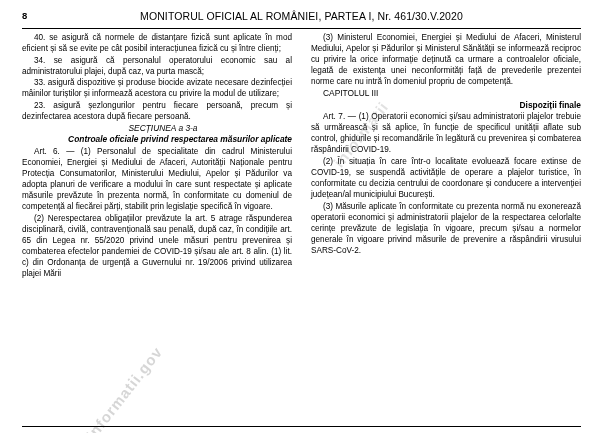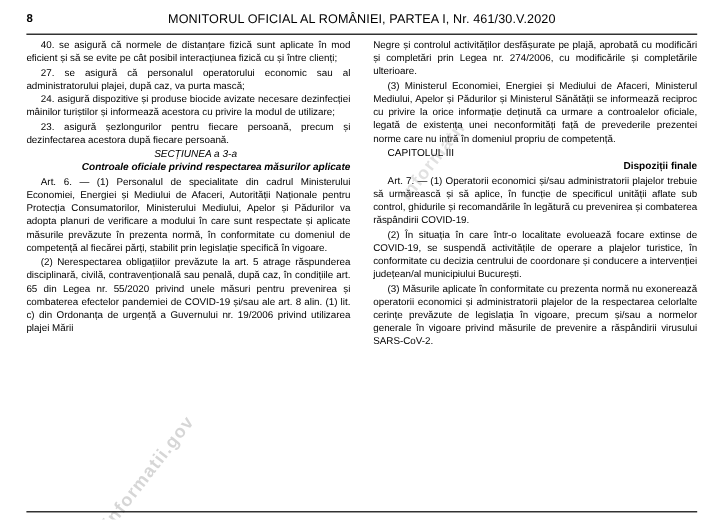--- a/index.html
+++ b/index.html
@@ -143,33 +143,32 @@
   <div class="header">
     <div class="page-number">8</div>
     <div class="header-title">MONITORUL OFICIAL AL ROMÂNIEI, PARTEA I, Nr. 461/30.V.2020</div>
     <div class="header-rule"></div>
   </div>
 
   <div class="columns">
 
     <div class="col">
       <p>40. se asigură că normele de distanțare fizică sunt aplicate în mod eficient și să se evite pe cât posibil interacțiunea fizică cu și între clienți;</p>
-      <p>27. se asigură că personalul operatorului economic sau al administratorului plajei, după caz, va purta mască;</p>
-      <p>24. asigură dispozitive și produse biocide avizate necesare dezinfecției mâinilor turiștilor și informează acestora cu privire la modul de utilizare;</p>
+      <p>34. se asigură că personalul operatorului economic sau al administratorului plajei, după caz, va purta mască;</p>
+      <p>33. asigură dispozitive și produse biocide avizate necesare dezinfecției mâinilor turiștilor și informează acestora cu privire la modul de utilizare;</p>
       <p>23. asigură șezlongurilor pentru fiecare persoană, precum și dezinfectarea acestora după fiecare persoană.</p>
 
       <p class="section-head">SECȚIUNEA a 3-a</p>
       <p class="section-sub">Controale oficiale privind respectarea măsurilor aplicate</p>
 
       <p>Art. 6. — (1) Personalul de specialitate din cadrul Ministerului Economiei, Energiei și Mediului de Afaceri, Autorității Naționale pentru Protecția Consumatorilor, Ministerului Mediului, Apelor și Pădurilor va adopta planuri de verificare a modului în care sunt respectate și aplicate măsurile prevăzute în prezenta normă, în conformitate cu domeniul de competență al fiecărei părți, stabilit prin legislație specifică în vigoare.</p>
       <p>(2) Nerespectarea obligațiilor prevăzute la art. 5 atrage răspunderea disciplinară, civilă, contravențională sau penală, după caz, în condițiile art. 65 din Legea nr. 55/2020 privind unele măsuri pentru prevenirea și combaterea efectelor pandemiei de COVID-19 și/sau ale art. 8 alin. (1) lit. c) din Ordonanța de urgență a Guvernului nr. 19/2006 privind utilizarea plajei Mării</p>
     </div>
 
     <div class="col">
-      <p class="noindent">Negre și controlul activităților desfășurate pe plajă, aprobată cu modificări și completări prin Legea nr. 274/2006, cu modificările și completările ulterioare.</p>
       <p>(3) Ministerul Economiei, Energiei și Mediului de Afaceri, Ministerul Mediului, Apelor și Pădurilor și Ministerul Sănătății se informează reciproc cu privire la orice informație deținută ca urmare a controalelor oficiale, legată de existența unei neconformități față de prevederile prezentei norme care nu intră în domeniul propriu de competență.</p>
 
       <p class="chapter-head">CAPITOLUL III</p>
       <p class="chapter-sub">Dispoziții finale</p>
 
       <p>Art. 7. — (1) Operatorii economici și/sau administratorii plajelor trebuie să urmărească și să aplice, în funcție de specificul unității aflate sub control, ghidurile și recomandările în legătură cu prevenirea și combaterea răspândirii COVID-19.</p>
       <p>(2) În situația în care într-o localitate evoluează focare extinse de COVID-19, se suspendă activitățile de operare a plajelor turistice, în conformitate cu decizia centrului de coordonare și conducere a intervenției județean/al municipiului București.</p>
       <p>(3) Măsurile aplicate în conformitate cu prezenta normă nu exonerează operatorii economici și administratorii plajelor de la respectarea celorlalte cerințe prevăzute de legislația în vigoare, precum și/sau a normelor generale în vigoare privind măsurile de prevenire a răspândirii virusului SARS-CoV-2.</p>
     </div>
 

